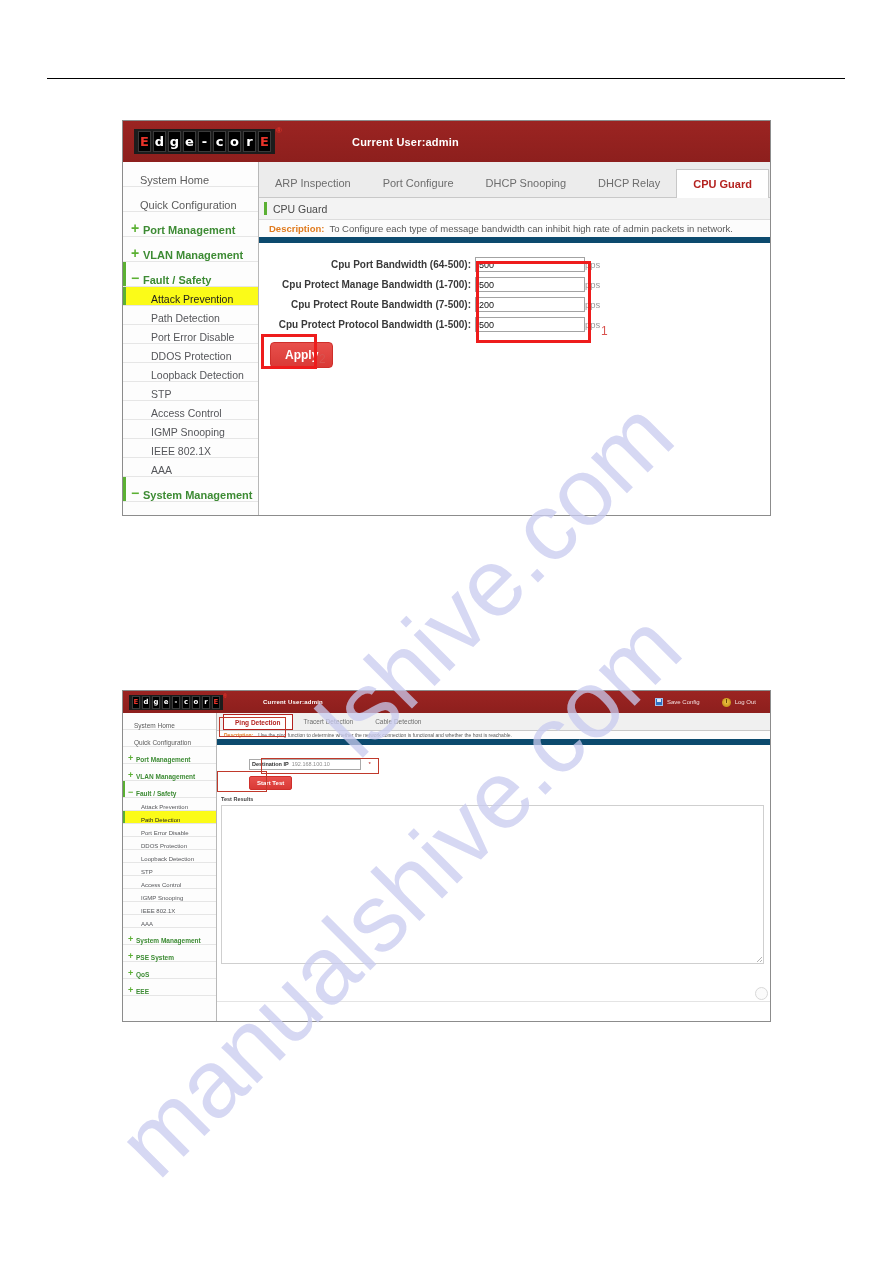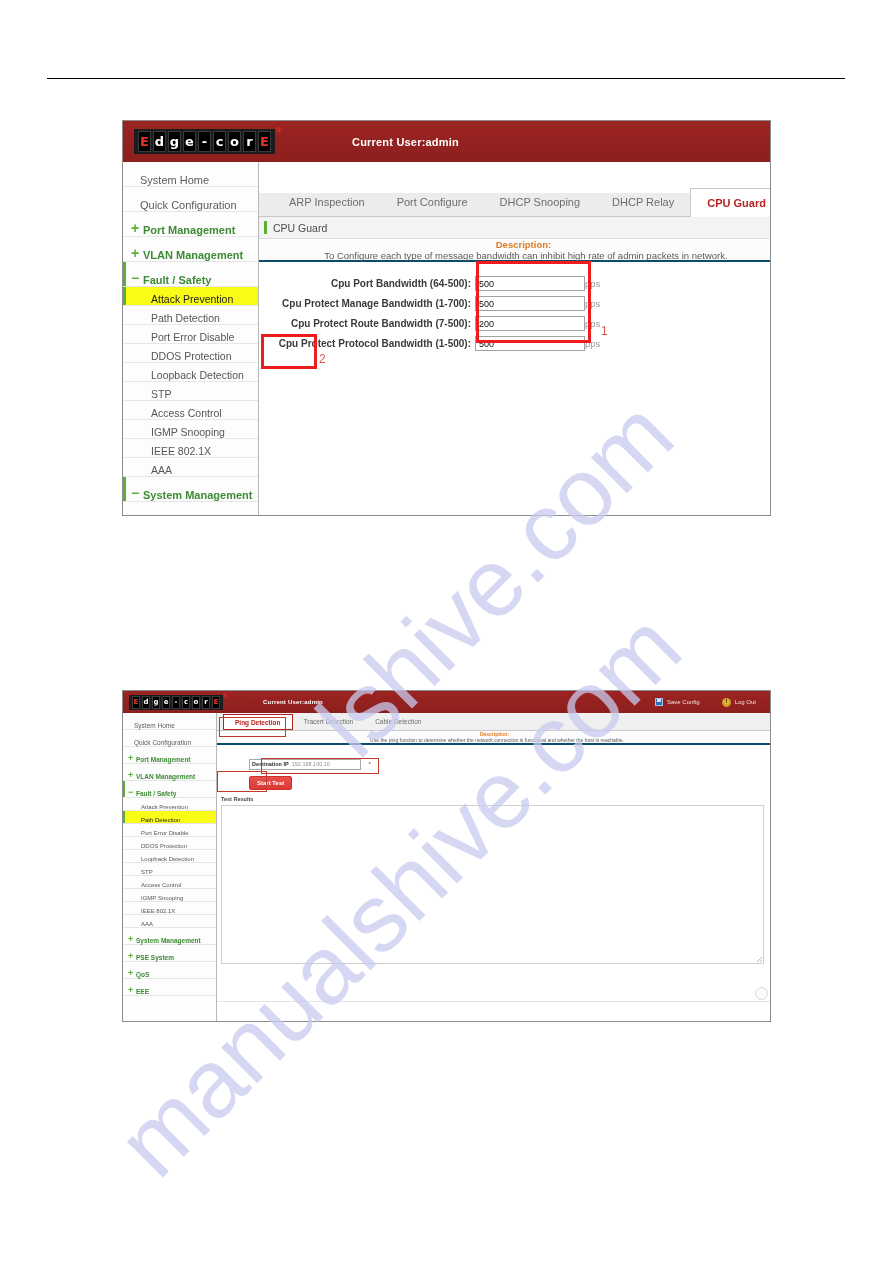--- a/index.html
+++ b/index.html
@@ -232,21 +232,21 @@
     box-sizing: border-box;
   }
 
   .tabbar {
     background: #ececec;
     border-bottom: 1px solid #c8c8c8;
     display: flex;
     align-items: flex-end;
     box-sizing: border-box;
   }
-  .shot1 .tabbar { height: 24px; padding-left: 14px; margin-top: 31px; }
+  .shot1 .tabbar { height: 36px; padding-left: 0; }
   .shot2 .tabbar { height: 18px; padding-left: 6px; background: #f0f0f0; }
 
   .tab {
     color: #6d6d6d;
     box-sizing: border-box;
     display: flex;
     align-items: center;
     white-space: nowrap;
   }
   .shot1 .tab { font-size: 11px; padding: 0 16px; height: 28px; }
@@ -284,26 +284,25 @@
   .panel-title::before {
     content: "";
     position: absolute;
     left: 5px; top: 4px; bottom: 4px;
     width: 3px;
     background: #5bb033;
   }
 
   .desc {
     background: #fcfcfc;
-    border-bottom: 2px solid #0c4a6e;
+    border-bottom: 6px solid #0c4a6e;
     display: flex;
     align-items: center;
     box-sizing: border-box;
     white-space: nowrap;
-    flex-direction: column;
   }
   .shot1 .desc { height: 23px; padding-left: 10px; font-size: 9.5px; }
   .shot2 .desc { height: 14px; padding-left: 7px; font-size: 5px; }
   .desc .k { color: #e07b1f; font-weight: bold; margin-right: 5px; }
   .desc .v { color: #5a5a5a; }
 
   
   .form-area { position: relative; padding-top: 12px; }
   .form-row {
     display: flex;
@@ -571,20 +570,23 @@
           <input class="inp" type="text" value="200" style="">
           <span class="unit">pps</span>
         </div>
 
         <div class="form-row">
           <div class="lbl">Cpu Protect Protocol Bandwidth (1-500):</div>
           <input class="inp" type="text" value="500" style="">
           <span class="unit">pps</span>
         </div>
 
+        <div style="margin-top:8px; padding-left:11px;">
+          <button class="btn-apply">Apply</button>
+        </div>
       </div>
 
     </div>
   </div>
 </div>
 
 <div class="anno-box" style="left:476px; top:261px; width:115px; height:82px;"></div>
 <div class="anno-num" style="left:601px; top:324px;">1</div>
 
 <div class="anno-box" style="left:261px; top:334px; width:56px; height:35px;"></div>

